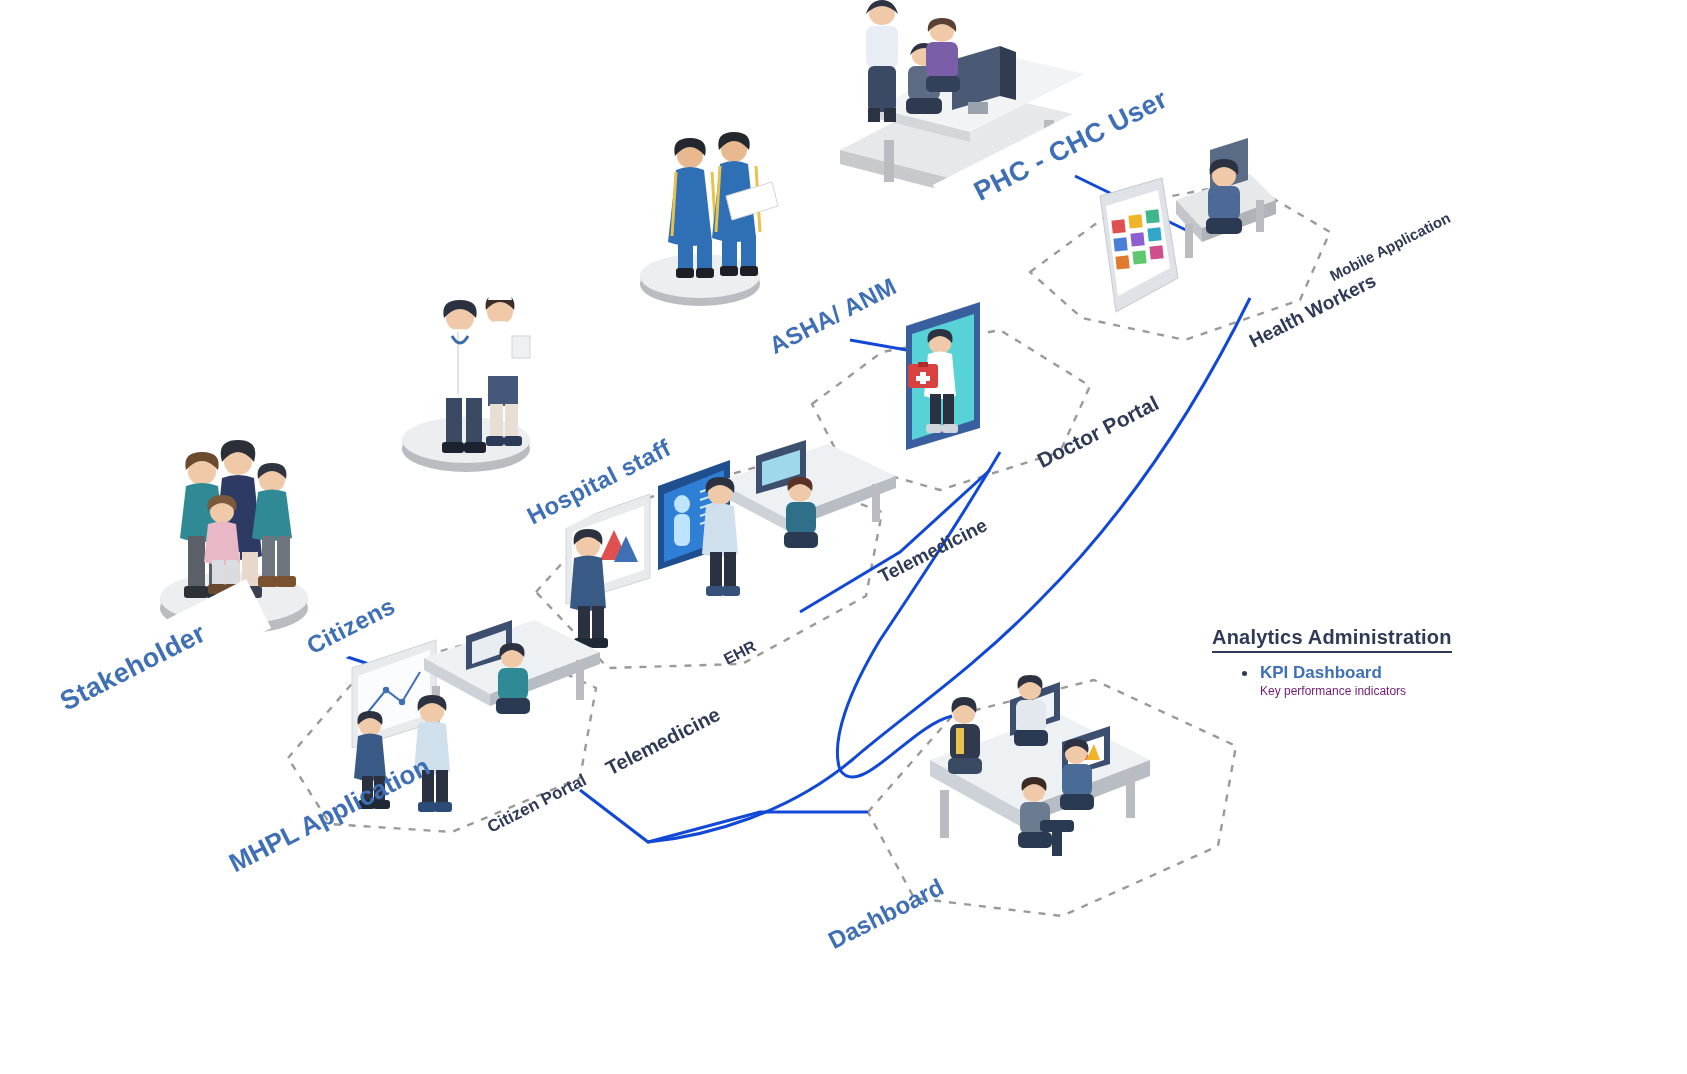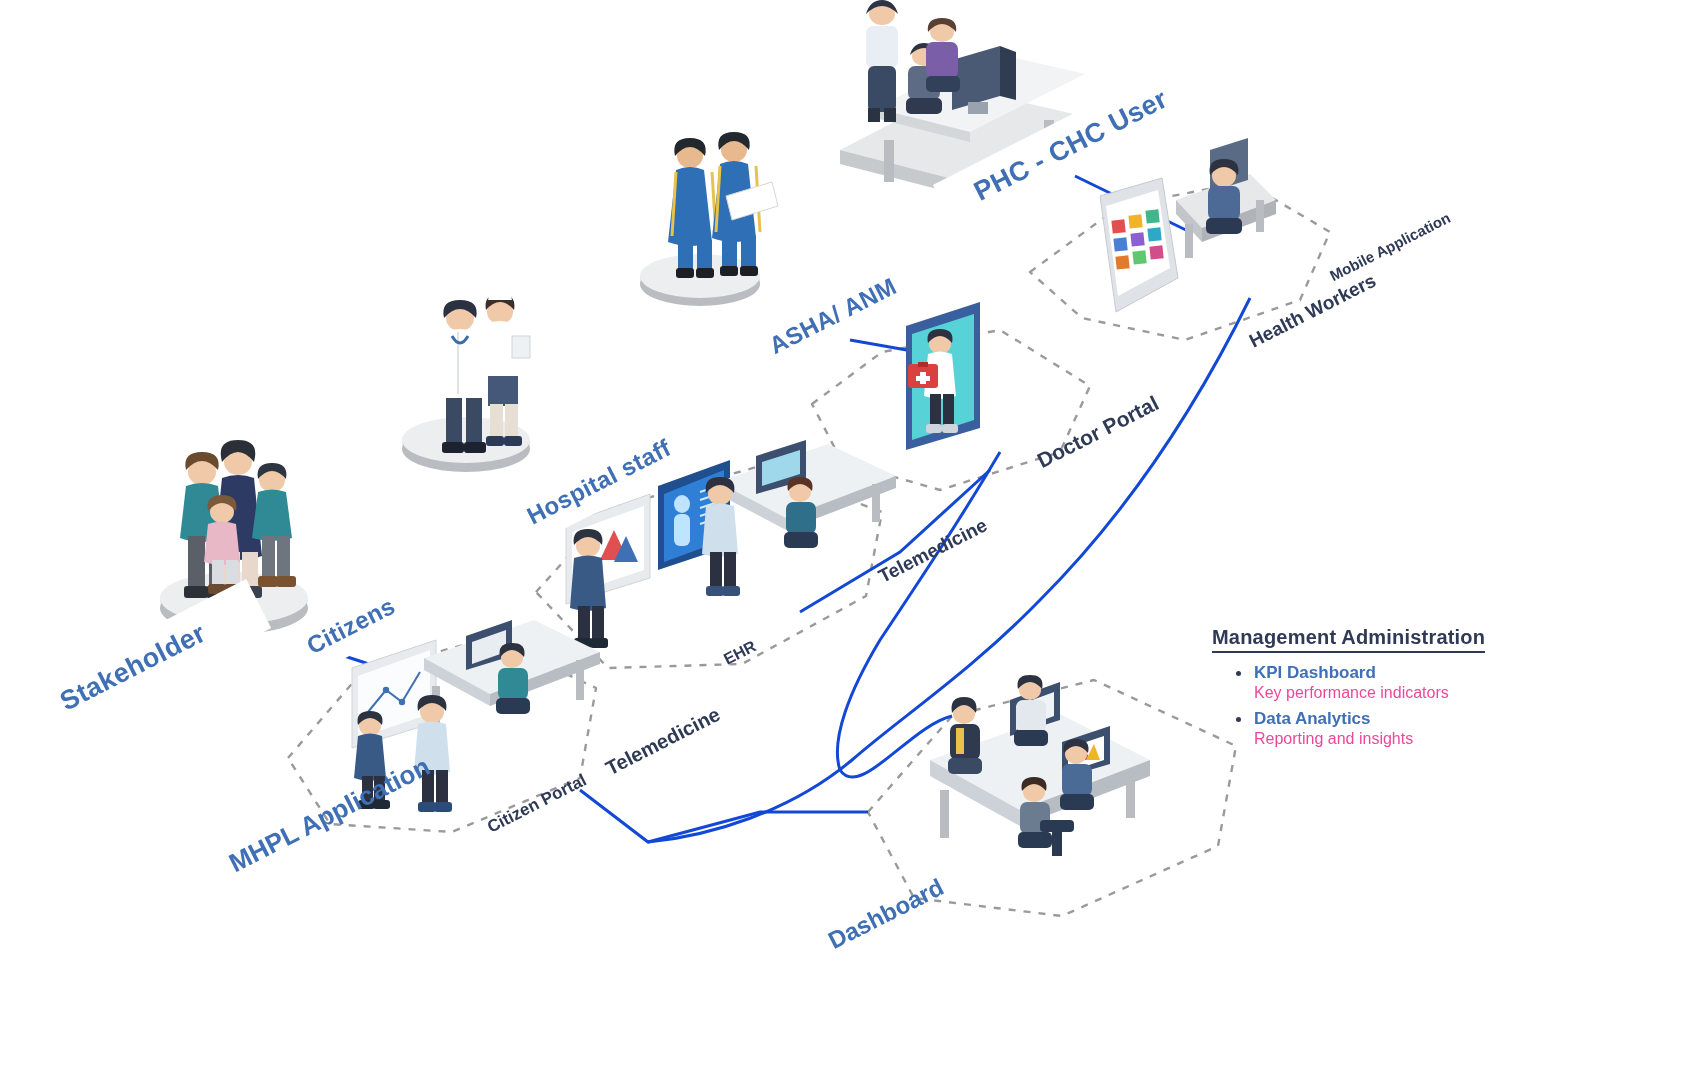--- a/index.html
+++ b/index.html
@@ -12,24 +12,24 @@
        white-space:nowrap;padding:12px 26px;letter-spacing:.4px;}
   .lbl.big{font-size:27px;}
   .lbl.mid{font-size:24px;}
 
   .nodelbl{position:absolute;color:#2f3a56;font-weight:bold;white-space:nowrap;}
 
   .admin{position:absolute;color:#2f3a56;}
   .admin .atitle{font-size:20px;font-weight:bold;border-bottom:2px solid #2f3a56;
                  display:inline-block;padding-bottom:2px;letter-spacing:.2px;}
   .admin ul{margin:10px 0 0 6px;padding:0 0 0 24px;list-style:none;}
-  .admin li{font-size:17px;font-weight:bold;color:#3f6fb5;margin:7px 12px;position:relative;}
+  .admin li{font-size:17px;font-weight:bold;color:#3f6fb5;margin:7px 18px;position:relative;}
   .admin li:before{content:"";position:absolute;left:-18px;top:8px;width:5px;height:5px;
                    background:#2f3a56;border-radius:50%;}
-  .admin li .sub{display:block;font-size:16px;font-weight:normal;color:#ec4899;margin-top:1px;}
+  .admin li .sub{display:block;font-size:12px;font-weight:normal;color:#701a75;margin-top:1px;}
 </style>
 </head>
 <body>
 
 <div id="stage">
 
   <svg class="layer">
     <defs>
       <marker id="dot" markerWidth="6" markerHeight="6" refX="3" refY="3">
         <circle cx="3" cy="3" r="2.4" fill="#1248d6"></circle>
@@ -423,26 +423,22 @@
 
   <div class="nodelbl" style="left:1300px;top:238px;transform:rotate(-27deg);font-size:15px;width:180px;text-align:center;">
     <span>Mobile Application</span>
   </div>
 
   <div class="nodelbl" style="left:796px;top:900px;transform:rotate(-27deg);font-size:24px;color:#3f6fb5;width:180px;text-align:center;">
     <span>Dashboard</span>
   </div>
 
   <div class="admin" style="left:1212px;top:626px;width:420px;">
-    <div class="atitle">Management Administration</div>
+    <div class="atitle">Analytics Administration</div>
     <ul>
       <li>
         <span>KPI Dashboard</span>
         <span class="sub">Key performance indicators</span>
       </li>
-      <li>
-        <span>Data Analytics</span>
-        <span class="sub">Reporting and insights</span>
-      </li>
     </ul>
   </div>
 
 </div>
 
 </body></html>

